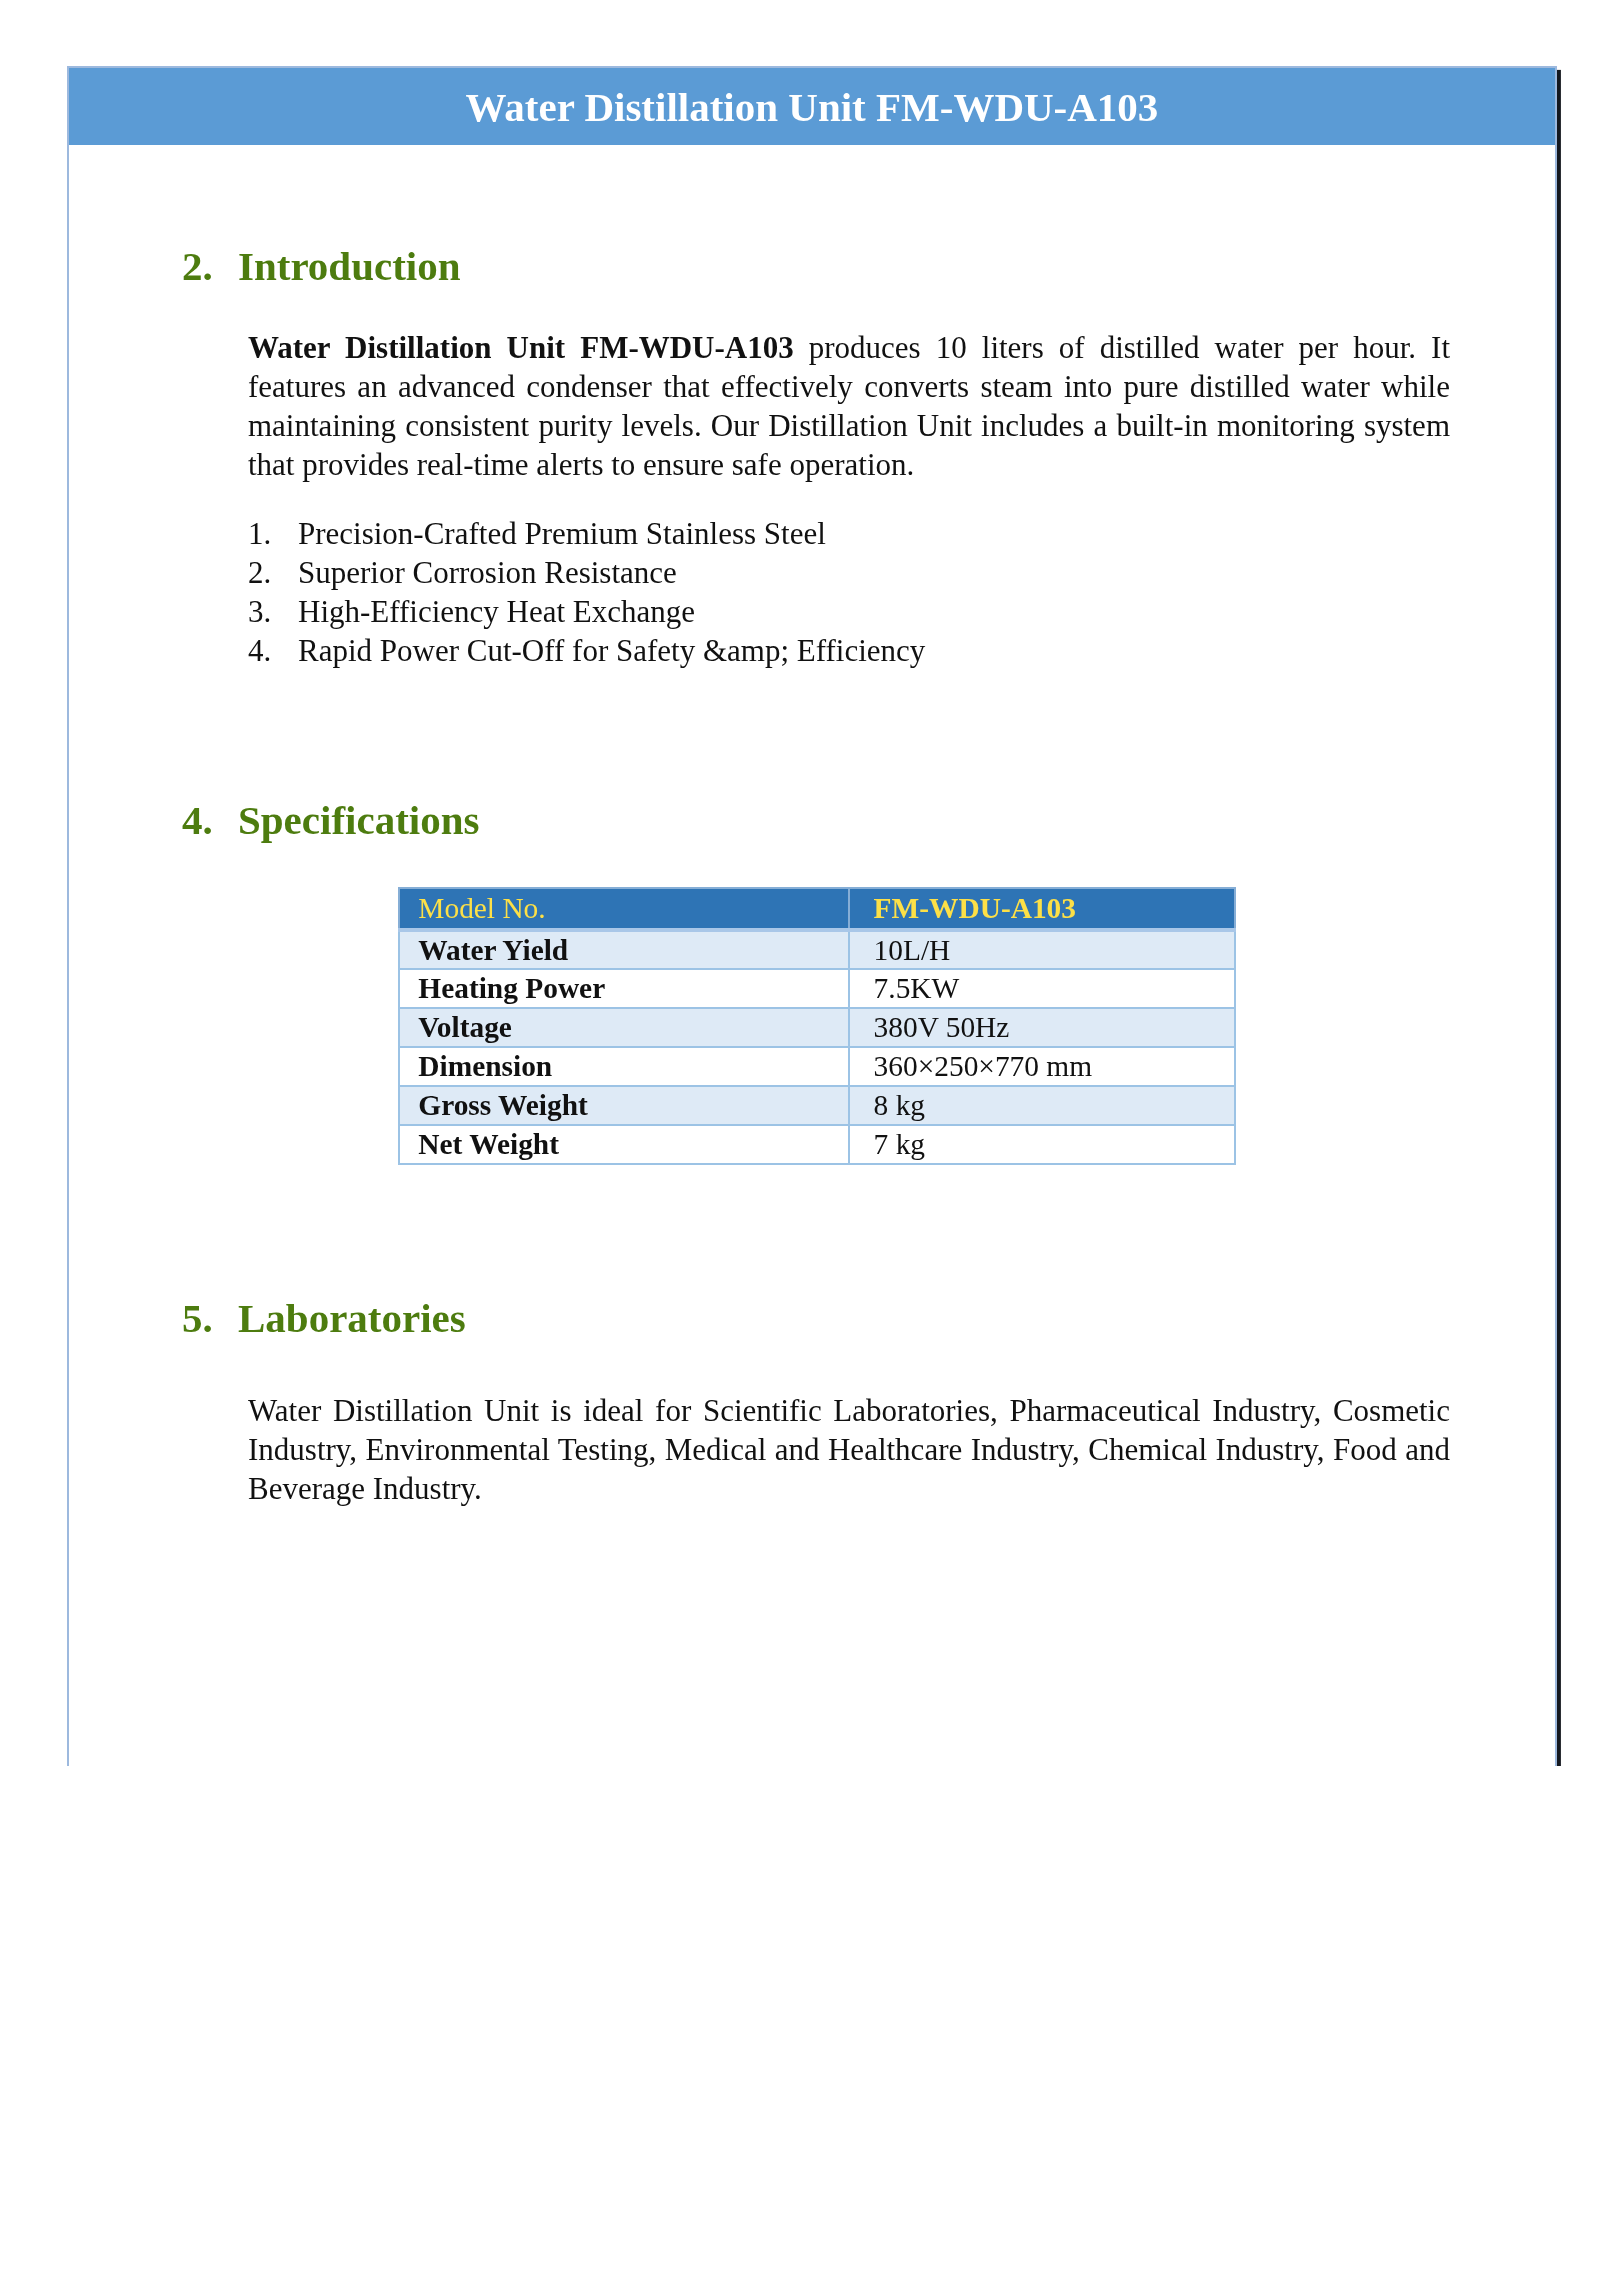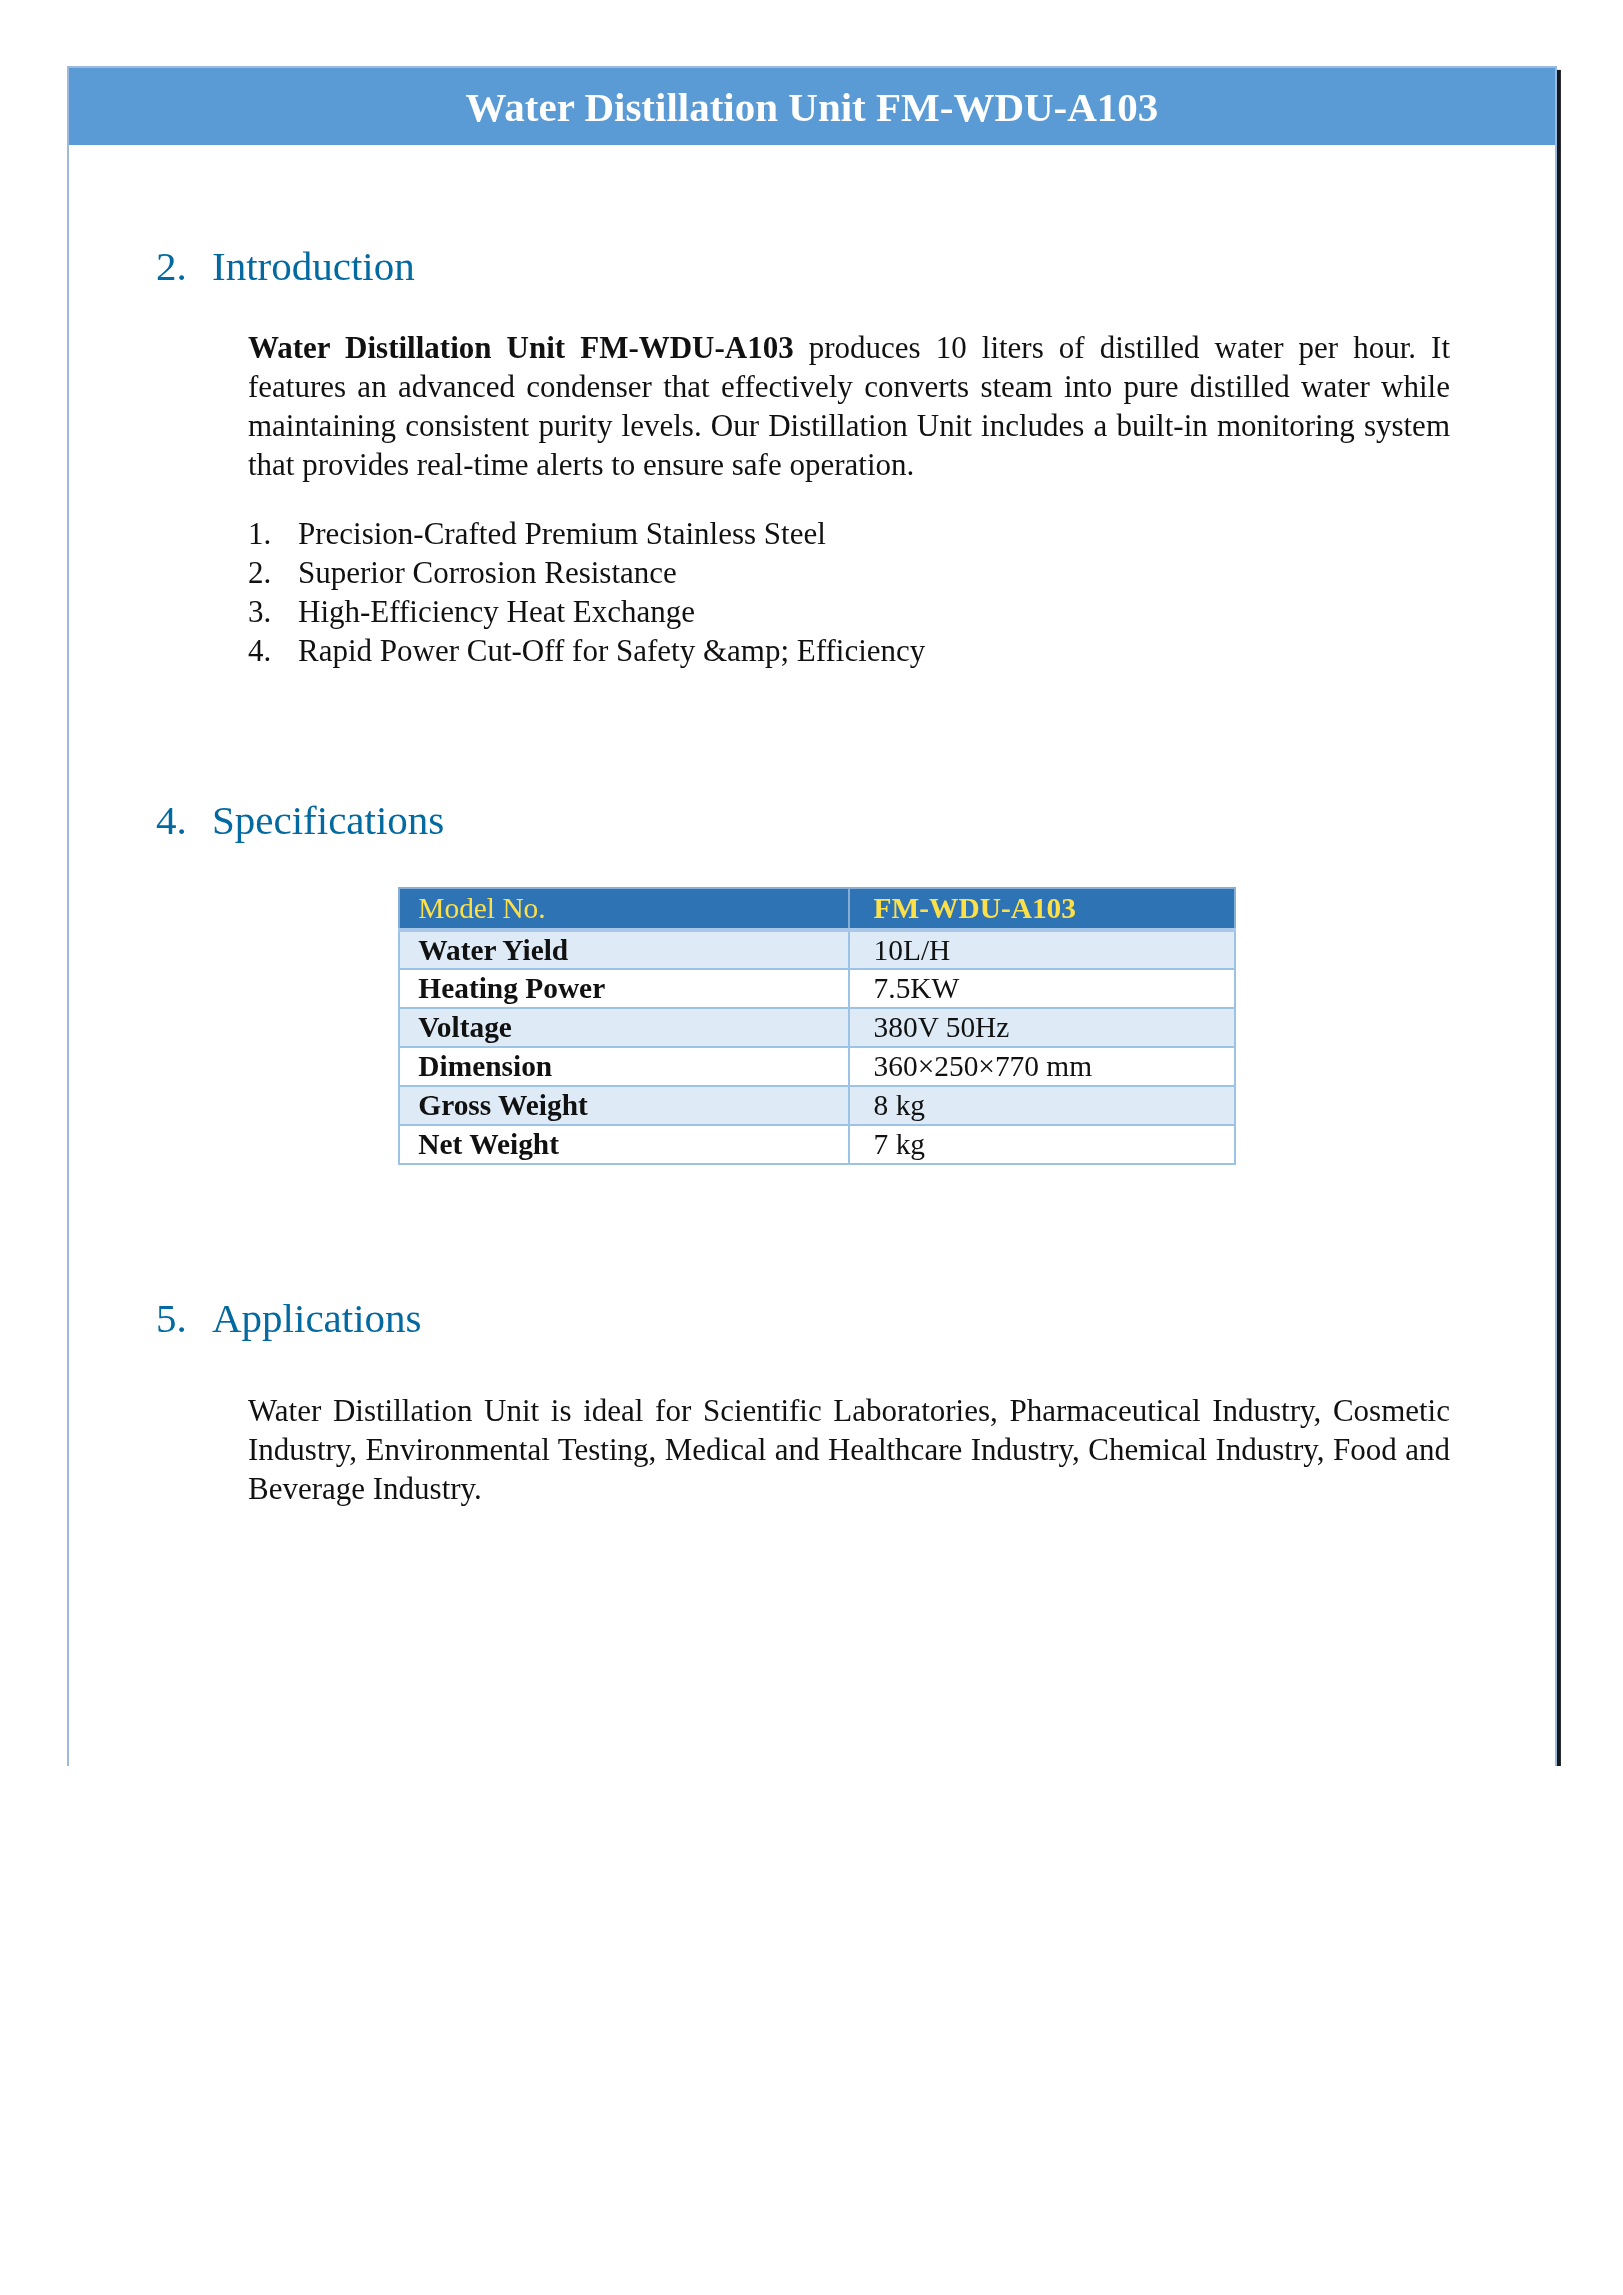--- a/index.html
+++ b/index.html
@@ -30,25 +30,25 @@
     justify-content:center;
   }
   .banner-title{
     color:#ffffff;
     font-size:41px;
     font-weight:bold;
     letter-spacing:0px;
   }
   .heading{
     margin:0;
-    padding-left:87px;
+    padding-left:113px;
     font-size:41px;
     line-height:47px;
-    font-weight:normal;
-    color:#0369a1;
+    font-weight:bold;
+    color:#4d7c0f;
     white-space:nowrap;
   }
   .hnum{display:inline-block;width:56px;}
   .para{
     margin:0;
     margin-left:179px;
     width:1202px;
     font-size:31px;
     line-height:39px;
     text-align:justify;
@@ -174,21 +174,21 @@
           </tr>
           <tr>
             <td class="label">Net Weight</td>
             <td class="val">7 kg</td>
           </tr>
         </tbody>
       </table>
     </div>
 
     <div>
-      <h2 class="heading h-apps"><span class="hnum">5.</span><span>Applications</span></h2>
+      <h2 class="heading h-apps"><span class="hnum">5.</span><span>Laboratories</span></h2>
       <p class="para p-apps">Water Distillation Unit is ideal for Scientific Laboratories, Pharmaceutical Industry, Cosmetic Industry, Environmental Testing, Medical and Healthcare Industry, Chemical Industry, Food and Beverage Industry.</p>
     </div>
 
     <div class="page-number">3</div>
 
   </div>
 </div>
 
 
 </body></html>

